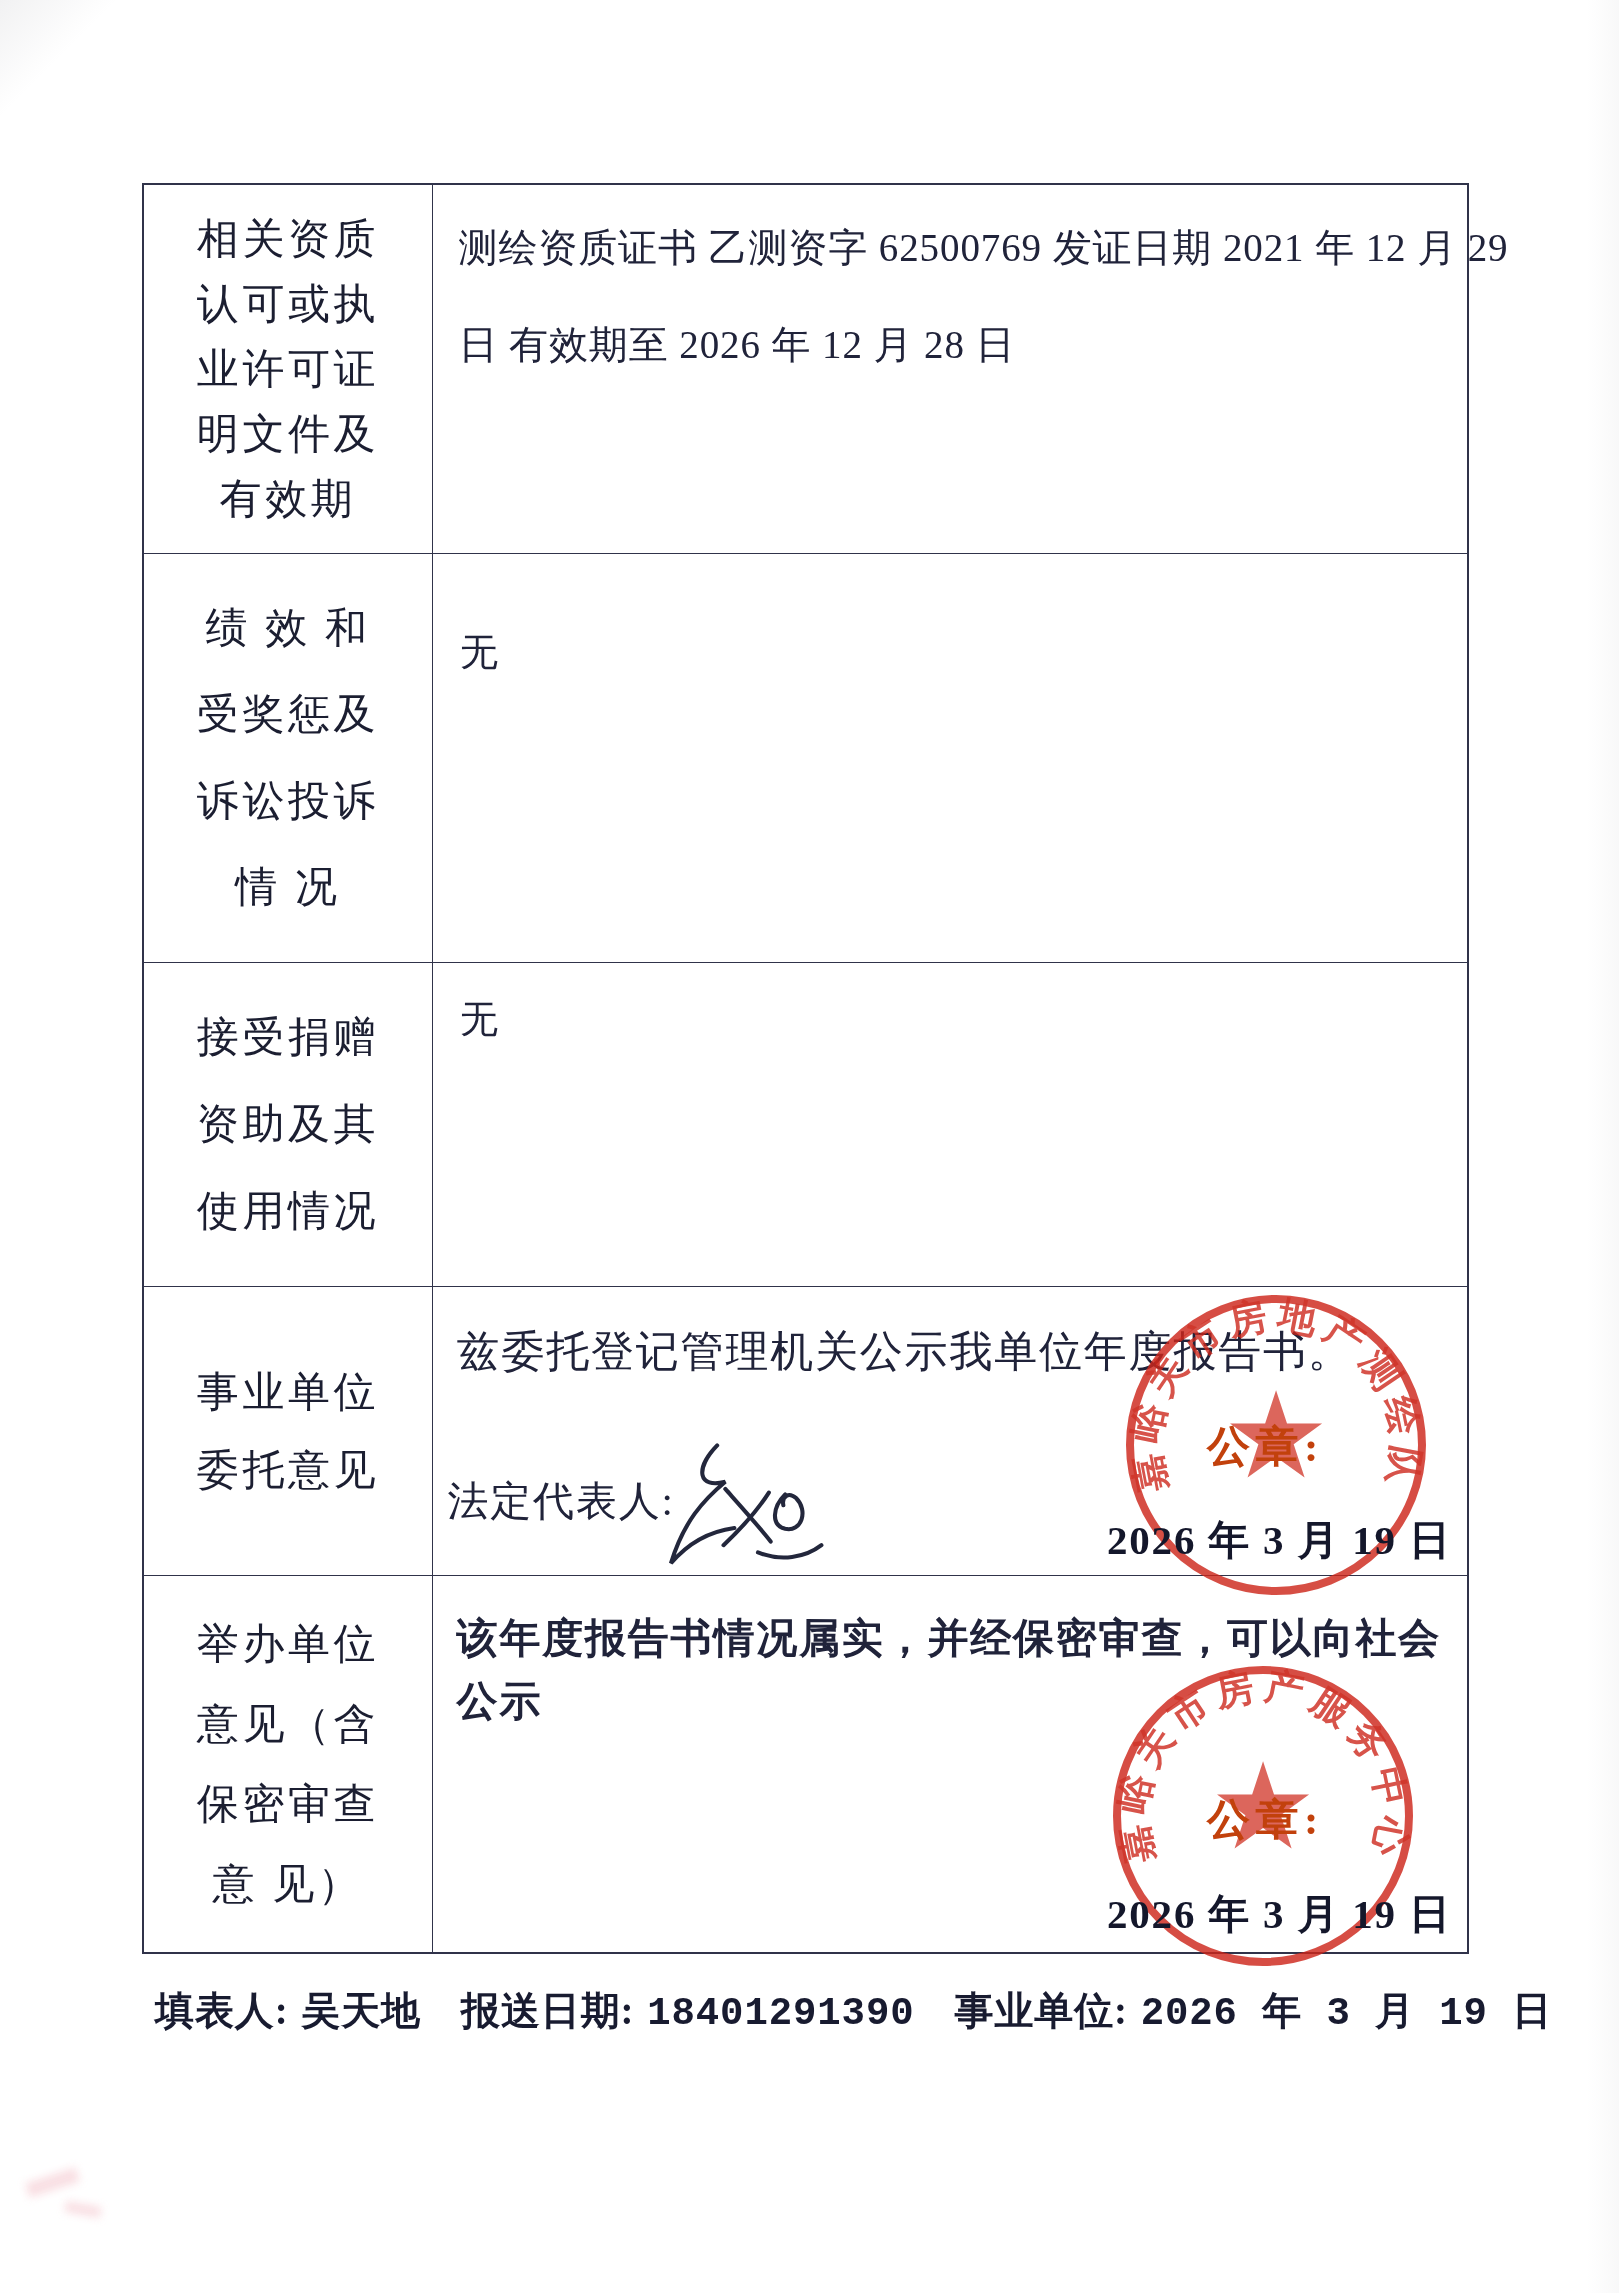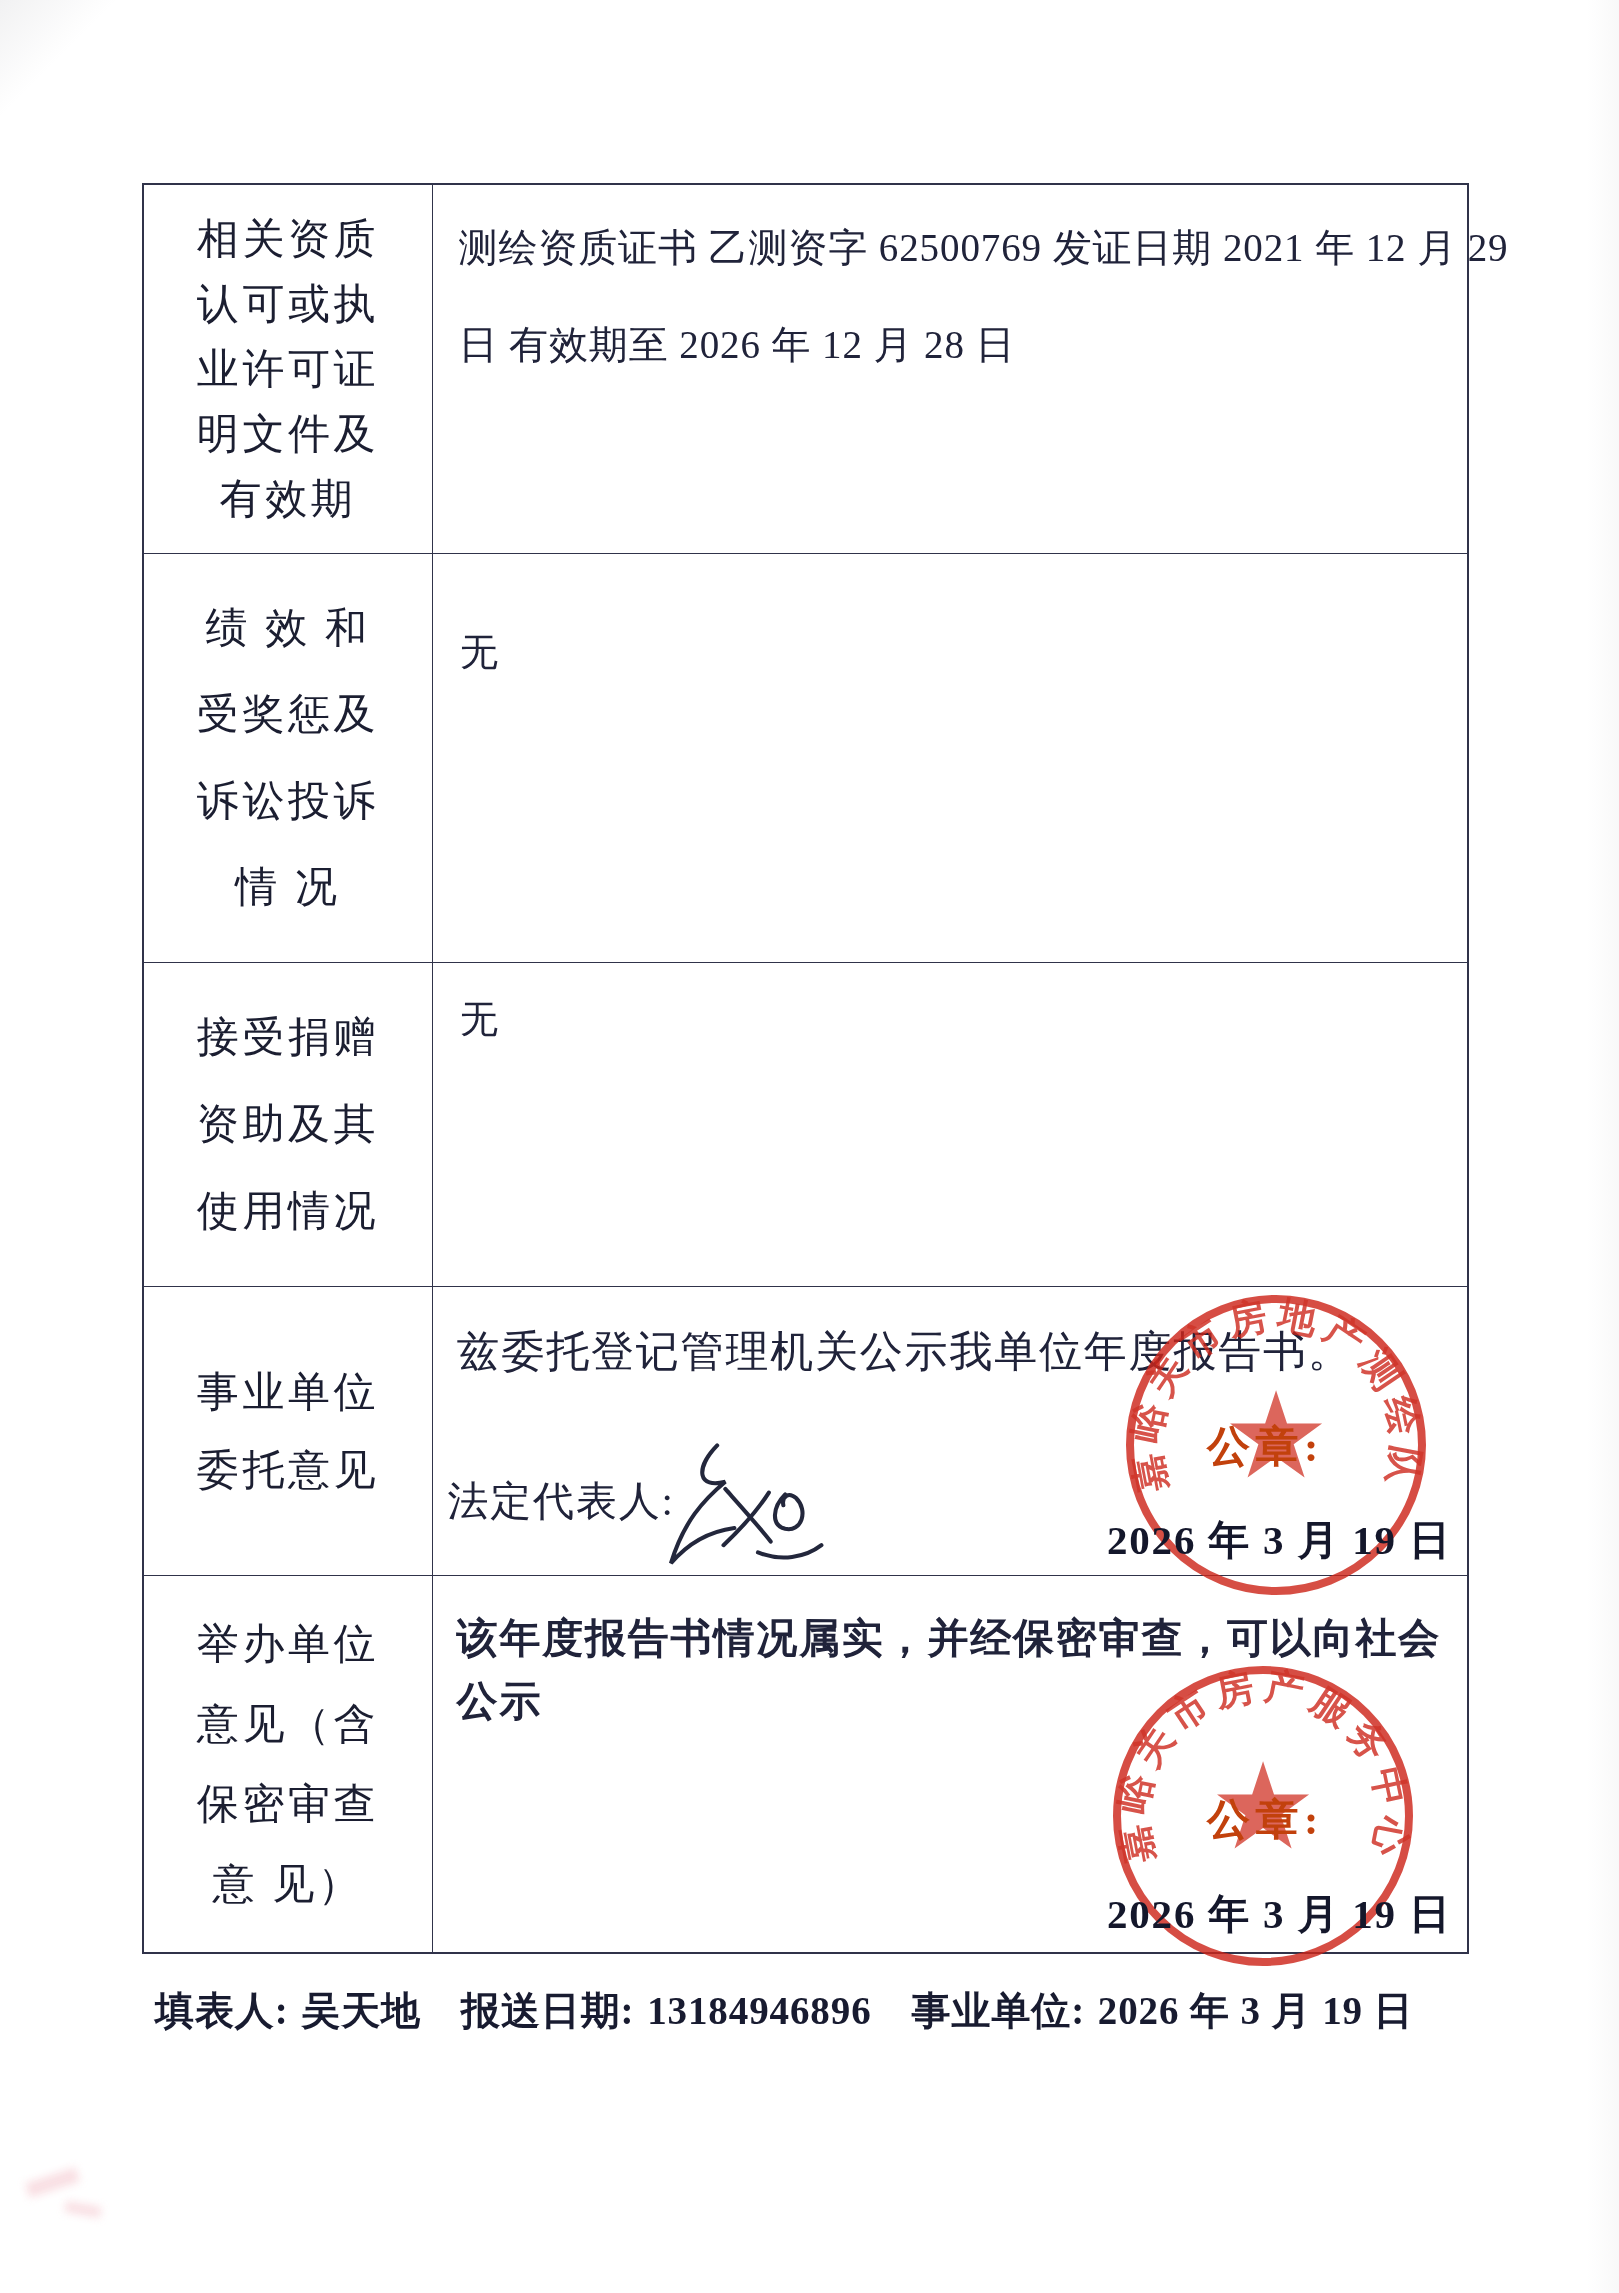--- a/index.html
+++ b/index.html
@@ -80,21 +80,21 @@
     position:absolute;font-size:41px;font-weight:700;letter-spacing:1.8px;
     color:#14172b;z-index:4;white-space:nowrap;
   }
 
   .footer-line{
     position:absolute;left:155px;top:1984px;z-index:2;
     font-size:39px;font-weight:700;color:#181b30;white-space:nowrap;
     letter-spacing:0.9px;
   }
   .footer-line .lab{margin-right:12.7px;margin-top:32px;}
-  .footer-line .val{margin-right:40px;}
+  .footer-line .val{margin-right:40px;font-family:Liberation Mono, monospace;}
   .footer-line .val:last-child{margin-right:0;}
 
   .smudge{
     position:absolute;background:rgba(232,140,155,0.28);
     filter:blur(4.5px);z-index:1;
   }
   .smudge.s1{left:25.5px;top:2175px;width:53px;height:14.5px;transform:rotate(-18deg);}
   .smudge.s2{left:65px;top:2204px;width:36px;height:11px;transform:rotate(10deg);}
 </style>
 </head>
@@ -219,20 +219,20 @@
     <span class="star-icon">★</span>
   </div>
 
   <span class="seal-label" style="left:1207px;top:1418px;">公章:</span>
   <span class="seal-date" style="left:1107px;top:1513px;">2026 年 3 月 19 日</span>
 
   <span class="seal-label" style="left:1207px;top:1791px;">公章:</span>
   <span class="seal-date" style="left:1107px;top:1887px;">2026 年 3 月 19 日</span>
 
   <div class="footer-line">
-    <span class="lab">填表人:</span><span class="val">吴天地</span><span class="lab">报送日期:</span><span class="val">13184946896</span><span class="lab">事业单位:</span><span class="val">2026 年 3 月 19 日</span>
+    <span class="lab">填表人:</span><span class="val">吴天地</span><span class="lab">报送日期:</span><span class="val">18401291390</span><span class="lab">事业单位:</span><span class="val">2026 年 3 月 19 日</span>
   </div>
 
   <div class="smudge s1"></div>
   <div class="smudge s2"></div>
 
 </div>
 
 
 </body></html>

